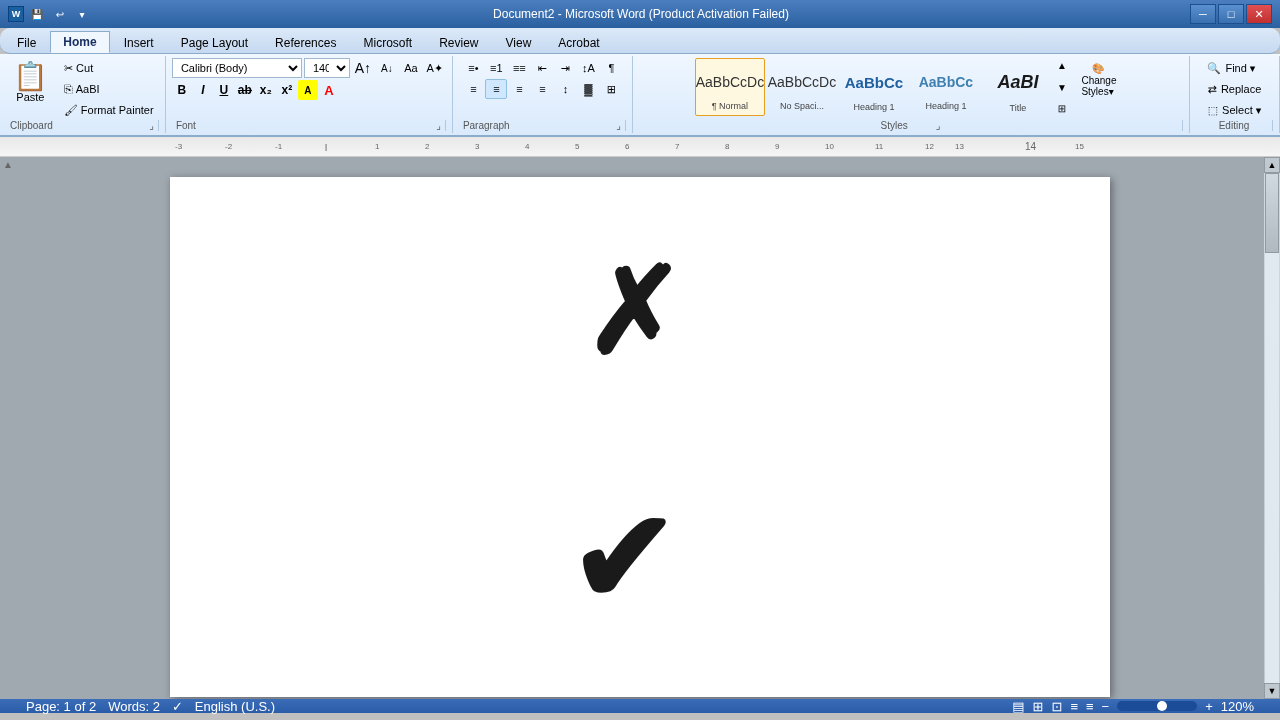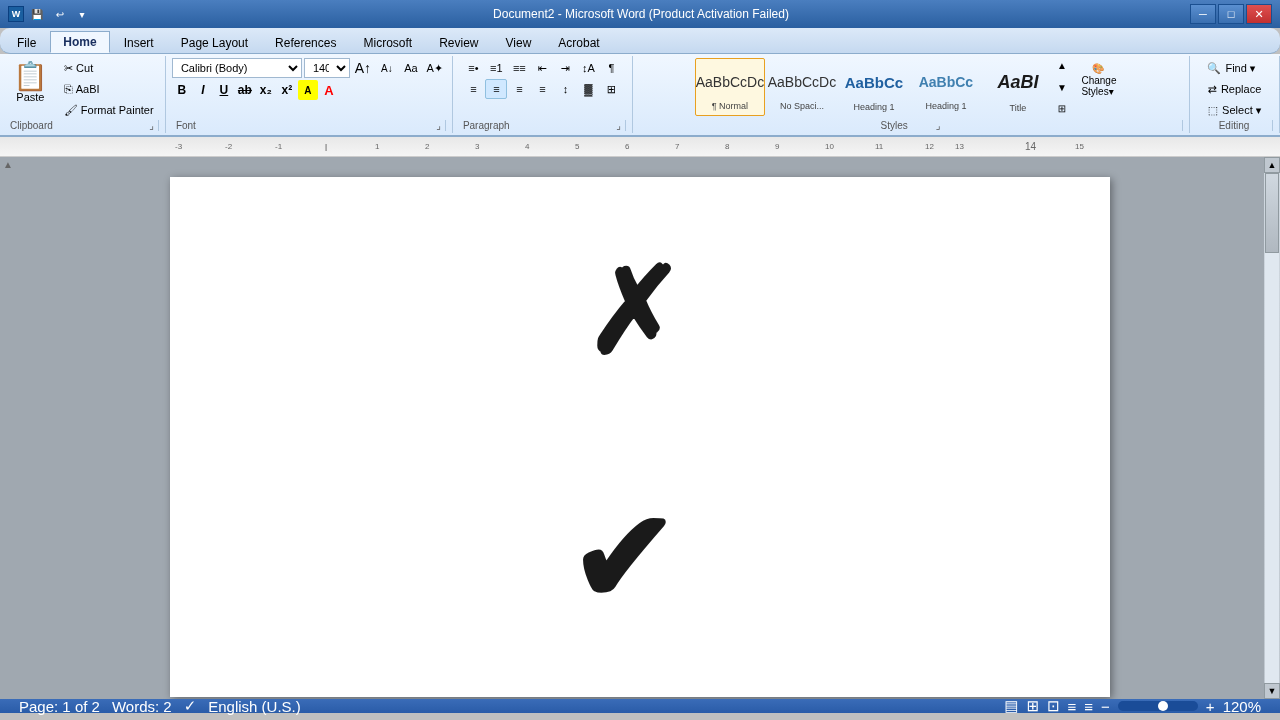--- a/index.html
+++ b/index.html
@@ -197,22 +197,22 @@
     }
     .scroll-btn { width: 16px; height: 16px; background: #c0c8d0; border: 1px solid #909aa0; display: flex; align-items: center; justify-content: center; font-size: 9px; cursor: pointer; }
     .scroll-track { flex: 1; background: #e0e8f0; width: 14px; }
     .scroll-thumb { width: 14px; height: 80px; background: linear-gradient(to bottom, #d0d8e0, #b0b8c0); border: 1px solid #909aa0; margin: 0 auto; }
 
     
     .status-bar {
       height: 14px;
       background: linear-gradient(to bottom, #3a6cb8, #2a5ca8);
       display: flex; align-items: center;
-      padding: 0 19px; gap: 12px;
-      color: white; font-size: 15px;
+      padding: 0 26px; gap: 12px;
+      color: white; font-size: 13px;
     }
     .status-right { margin-left: auto; display: flex; align-items: center; gap: 8px; }
     .zoom-slider { width: 80px; height: 10px; background: #1a4c98; border-radius: 5px; position: relative; }
     .zoom-thumb { width: 10px; height: 10px; background: white; border-radius: 50%; position: absolute; top: 0; left: 50%; }
     .group-label-item {
       display: flex; align-items: center; justify-content: center;
       font-size: 10px; color: #555;
       border-right: 1px solid #b0c8e0;
     }
     .styles-scroll-btn { width: 14px; height: 58px; display: flex; flex-direction: column; align-items: center; justify-content: space-between; padding: 2px 0; }

